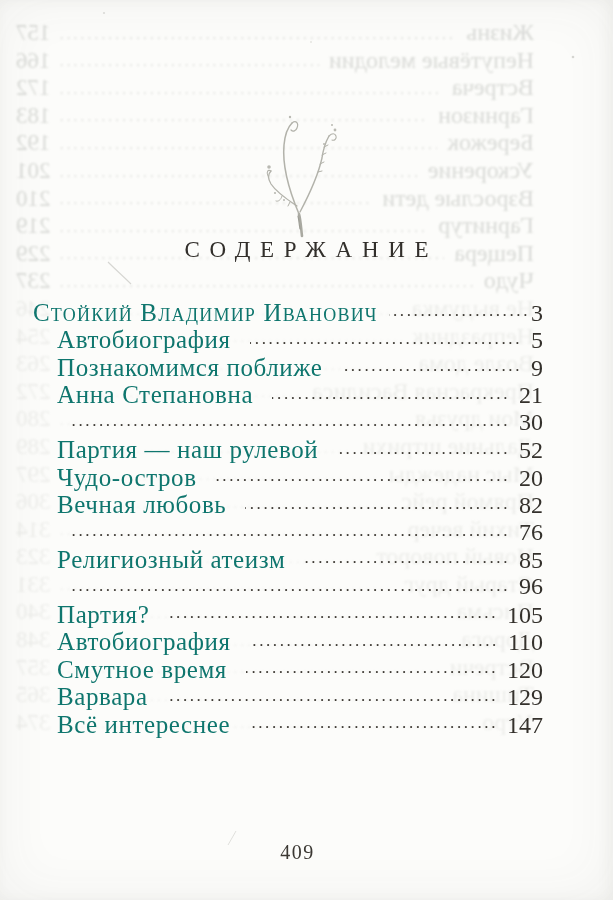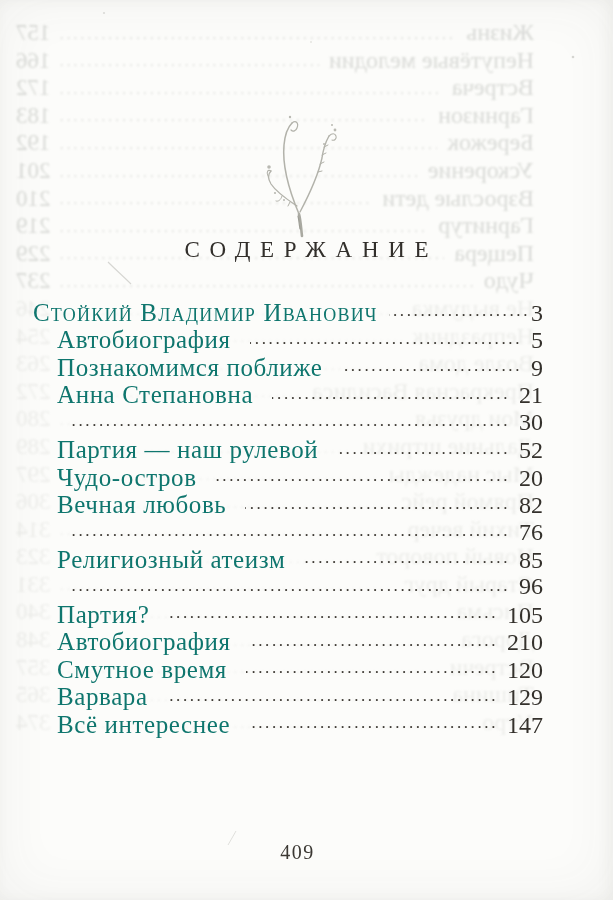--- a/index.html
+++ b/index.html
@@ -294,21 +294,21 @@
     <span class="pageno">96</span>
   </li>
       <li class="toc-row indent">
     <span class="label">Партия?</span>
     <span class="leader"></span>
     <span class="pageno">105</span>
   </li>
       <li class="toc-row indent">
     <span class="label">Автобиография</span>
     <span class="leader"></span>
-    <span class="pageno">210</span>
+    <span class="pageno">110</span>
   </li>
       <li class="toc-row indent">
     <span class="label">Смутное время</span>
     <span class="leader"></span>
     <span class="pageno">120</span>
   </li>
       <li class="toc-row indent">
     <span class="label">Варвара</span>
     <span class="leader"></span>
     <span class="pageno">129</span>

